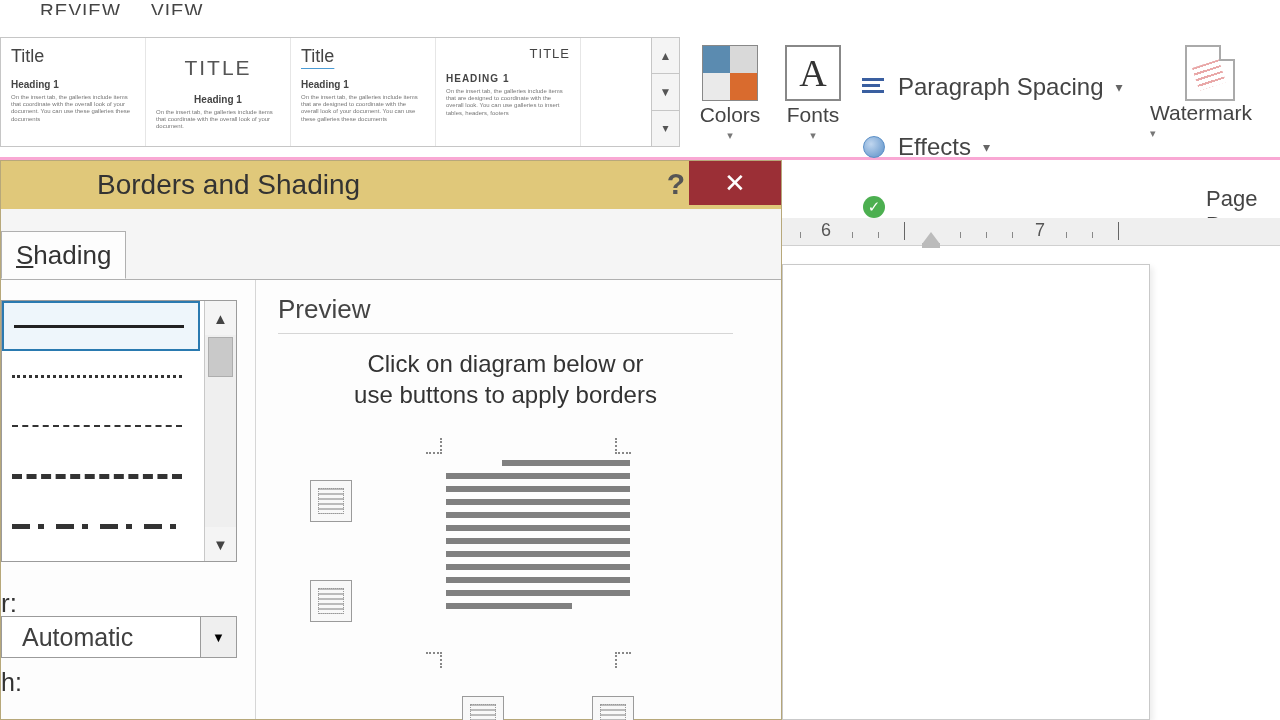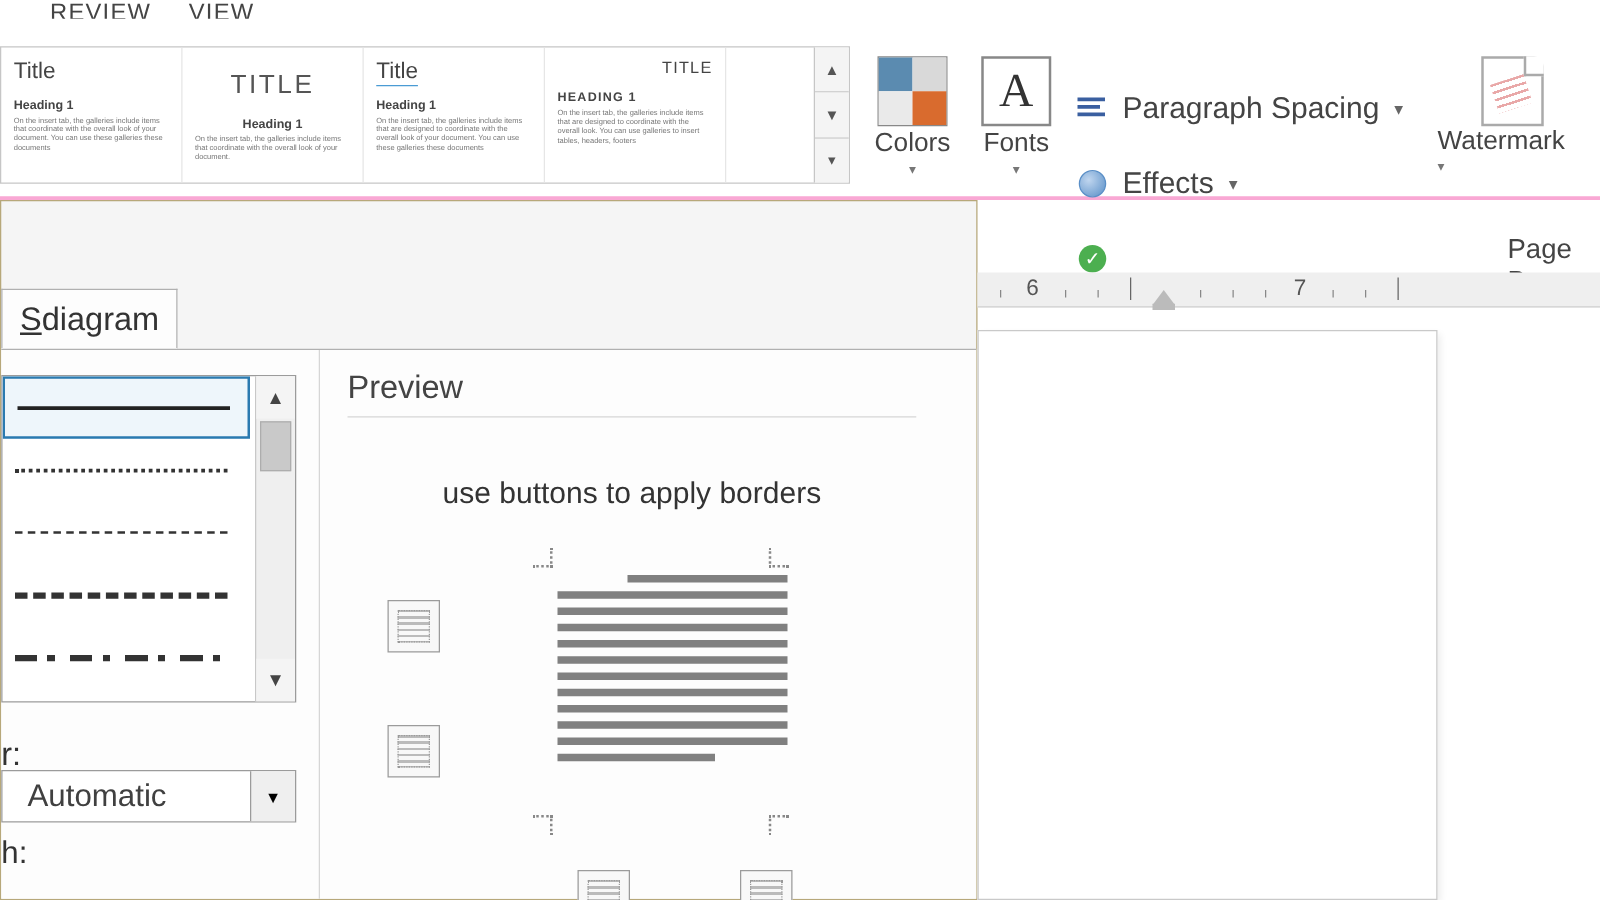--- a/index.html
+++ b/index.html
@@ -217,25 +217,30 @@
   <div class="watermark-btn">
     <div class="watermark-icon"></div>
     <div class="group-label">Watermark</div>
     <div class="group-dd">▾</div>
   </div>
 </div>
 
 <div class="page-ba-label">Page Ba</div>
 
 <div class="dialog">
+  <div class="dialog-titlebar">
+    <span class="dialog-title">Borders and Shading</span>
+    <span class="dialog-help">?</span>
+    <span class="dialog-close">✕</span>
+  </div>
 
   <div class="dialog-tabs">
     <div class="tab">
       <span class="underline">S</span>
-        <span>diagram</span>
+        <span>hading</span>
     </div>
   </div>
 
   <div class="dialog-body">
 
     <div class="style-list">
       <div class="style-list-inner">
         <div class="style-item selected">
             <div class="line-solid"></div>
           </div>
@@ -263,21 +268,21 @@
     <div class="color-dd">
       <span class="color-dd-val">Automatic</span>
       <span class="color-dd-btn">▼</span>
     </div>
     <div class="width-label">h:</div>
 
     <div class="preview-sec">
       <div class="preview-title">Preview</div>
       <div class="preview-rule"></div>
       <div class="preview-instr">
-        <br>
+        <span>Click on diagram below or</span><br>
         <span>use buttons to apply borders</span>
       </div>
       <div class="diagram-area">
         <div class="corner c-tl"></div>
         <div class="corner c-tr"></div>
         <div class="corner c-bl"></div>
         <div class="corner c-br"></div>
         <div class="para-block">
           <div class="para-line short-first"></div>
           <div class="para-line"></div>

